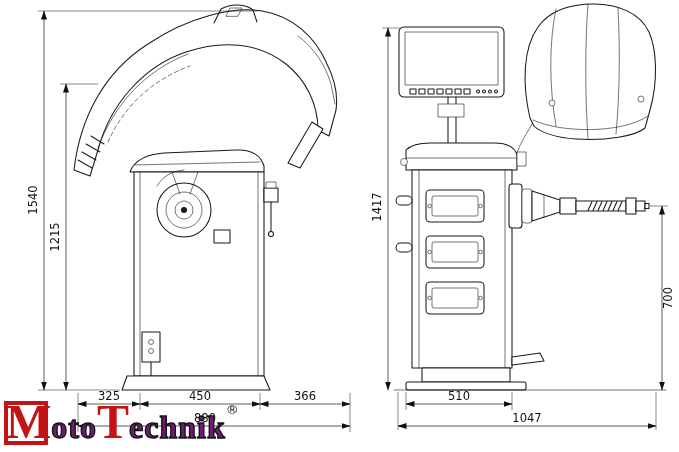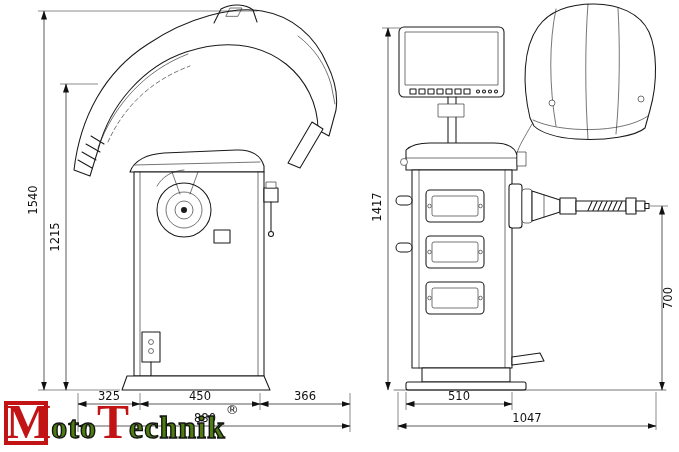--- a/index.html
+++ b/index.html
@@ -19,21 +19,21 @@
   g.dim line{stroke:#161616;stroke-width:0.7;fill:none;}
   g.dim line.ext{stroke-width:0.5;}
   g.dim text{font:11.5px "DejaVu Sans",sans-serif;fill:#111;stroke:none;}
 
   
   .logo{position:absolute;left:6px;bottom:6px;white-space:nowrap;}
   .logo-frame{position:absolute;left:-2px;bottom:1px;width:36px;height:36px;
               border:4px solid #c21414;background:#fff;}
   .logo-text{position:relative;font-family:"Liberation Serif",serif;font-weight:bold;line-height:1;}
   .logo-text .big{font-size:48px;color:#c21414;}
-  .logo-text .outline{font-size:32px;color:#4d7c0f;-webkit-text-stroke:1.4px #141414;letter-spacing:1px;margin-top:36px;}
+  .logo-text .outline{font-size:32px;color:#701a75;-webkit-text-stroke:1.4px #141414;letter-spacing:1px;margin-top:36px;}
   .logo-text .reg{position:relative;top:-24px;font-size:13px;color:#141414;font-family:"DejaVu Sans",sans-serif;font-weight:normal;}
 </style>
 </head>
 <body>
 
 <div id="stage">
 
 <svg width="679" height="452" viewBox="0 0 679 452">
   <defs>
     <marker id="arr" markerWidth="9" markerHeight="8" refX="8.5" refY="4" orient="auto-start-reverse" markerUnits="userSpaceOnUse">

